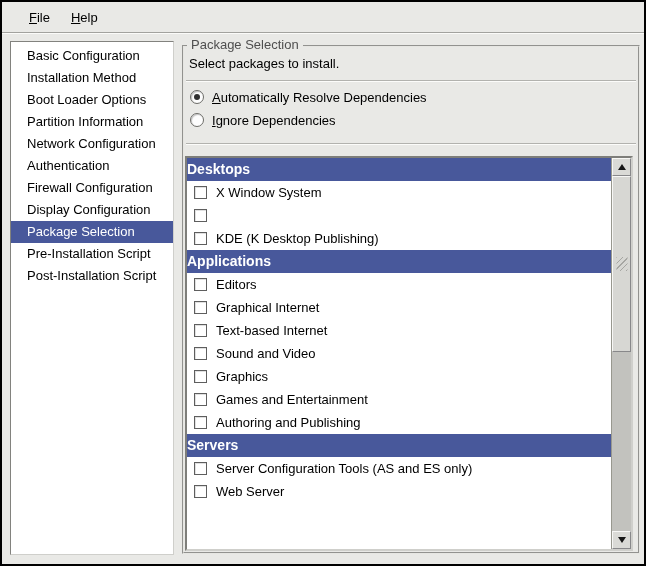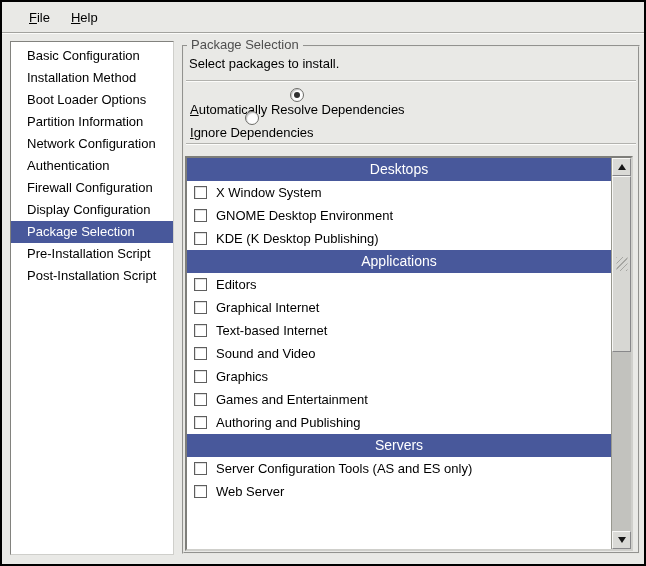--- a/index.html
+++ b/index.html
@@ -32,40 +32,40 @@
     box-sizing:border-box; border:2px groove #e6e6e2;
   }
   .group-label{
     position:absolute; top:-10px; left:3px; background:#e9e9e6;
     padding:0 4px; color:#4f4f4f; line-height:16px;
   }
   .instruction{position:absolute; left:5px; top:9px;}
   .sep{position:absolute; left:2px; right:2px; height:0;
        border-top:1px solid #b2b2ae; border-bottom:1px solid #fcfcfa;}
   .sep1{top:33px;} .sep2{top:96px;}
-  .radio-row{position:absolute; left:6px; height:18px; display:flex; align-items:center; flex-direction:column;}
+  .radio-row{position:absolute; left:6px; height:18px; display:flex; align-items:center; gap:8px;}
   .r1{top:41px;} .r2{top:64px;}
   .radio{
     width:14px; height:14px; border-radius:50%; box-sizing:border-box;
     background:#fdfdfd; border:1px solid #6c6c68;
     box-shadow:inset 1px 1px 1px rgba(0,0,0,.22);
     display:flex; align-items:center; justify-content:center; flex:0 0 auto;
   }
   .radio .dot{width:6px; height:6px; border-radius:50%; background:#303030; display:none;}
   .radio.selected .dot{display:block;}
   
   .listframe{
     position:absolute; left:1px; top:109px; width:448px; height:395px;
     box-sizing:border-box; border:2px solid; border-color:#7e7e7a #cfcfcb #cfcfcb #7e7e7a;
     background:#fff; display:flex;
   }
   .rows{flex:1 1 auto; overflow:hidden;}
   .cat-header{
     height:23px; line-height:23px; background:#48589b; color:#fff;
-    font-weight:normal; font-size:14px; text-align:center;
+    font-weight:bold; font-size:14px; text-align:left;
   }
   .pkg-row{height:23px; box-sizing:border-box; display:flex; align-items:center;
            gap:9px; padding-left:7px; white-space:nowrap;text-align:right;}
   .checkbox{
     width:13px; height:13px; box-sizing:border-box; flex:0 0 auto;
     background:#fff; border:1px solid #5e5e5e;
     box-shadow:inset 1px 1px 0 rgba(0,0,0,.12);
   }
   
   .vscroll{
@@ -136,21 +136,20 @@
 
     <div class="listframe">
       <div class="rows">
         <div class="cat-header">Desktops</div>
         <div class="pkg-row">
             <span class="checkbox"></span>
             <span>X Window System</span>
           </div>
         <div class="pkg-row">
             <span class="checkbox"></span>
-            <span>GNOME Desktop Environment</span>
           </div>
         <div class="pkg-row">
             <span class="checkbox"></span>
             <span>KDE (K Desktop Publishing)</span>
           </div>
 
         <div class="cat-header">Applications</div>
         <div class="pkg-row">
             <span class="checkbox"></span>
             <span>Editors</span>

